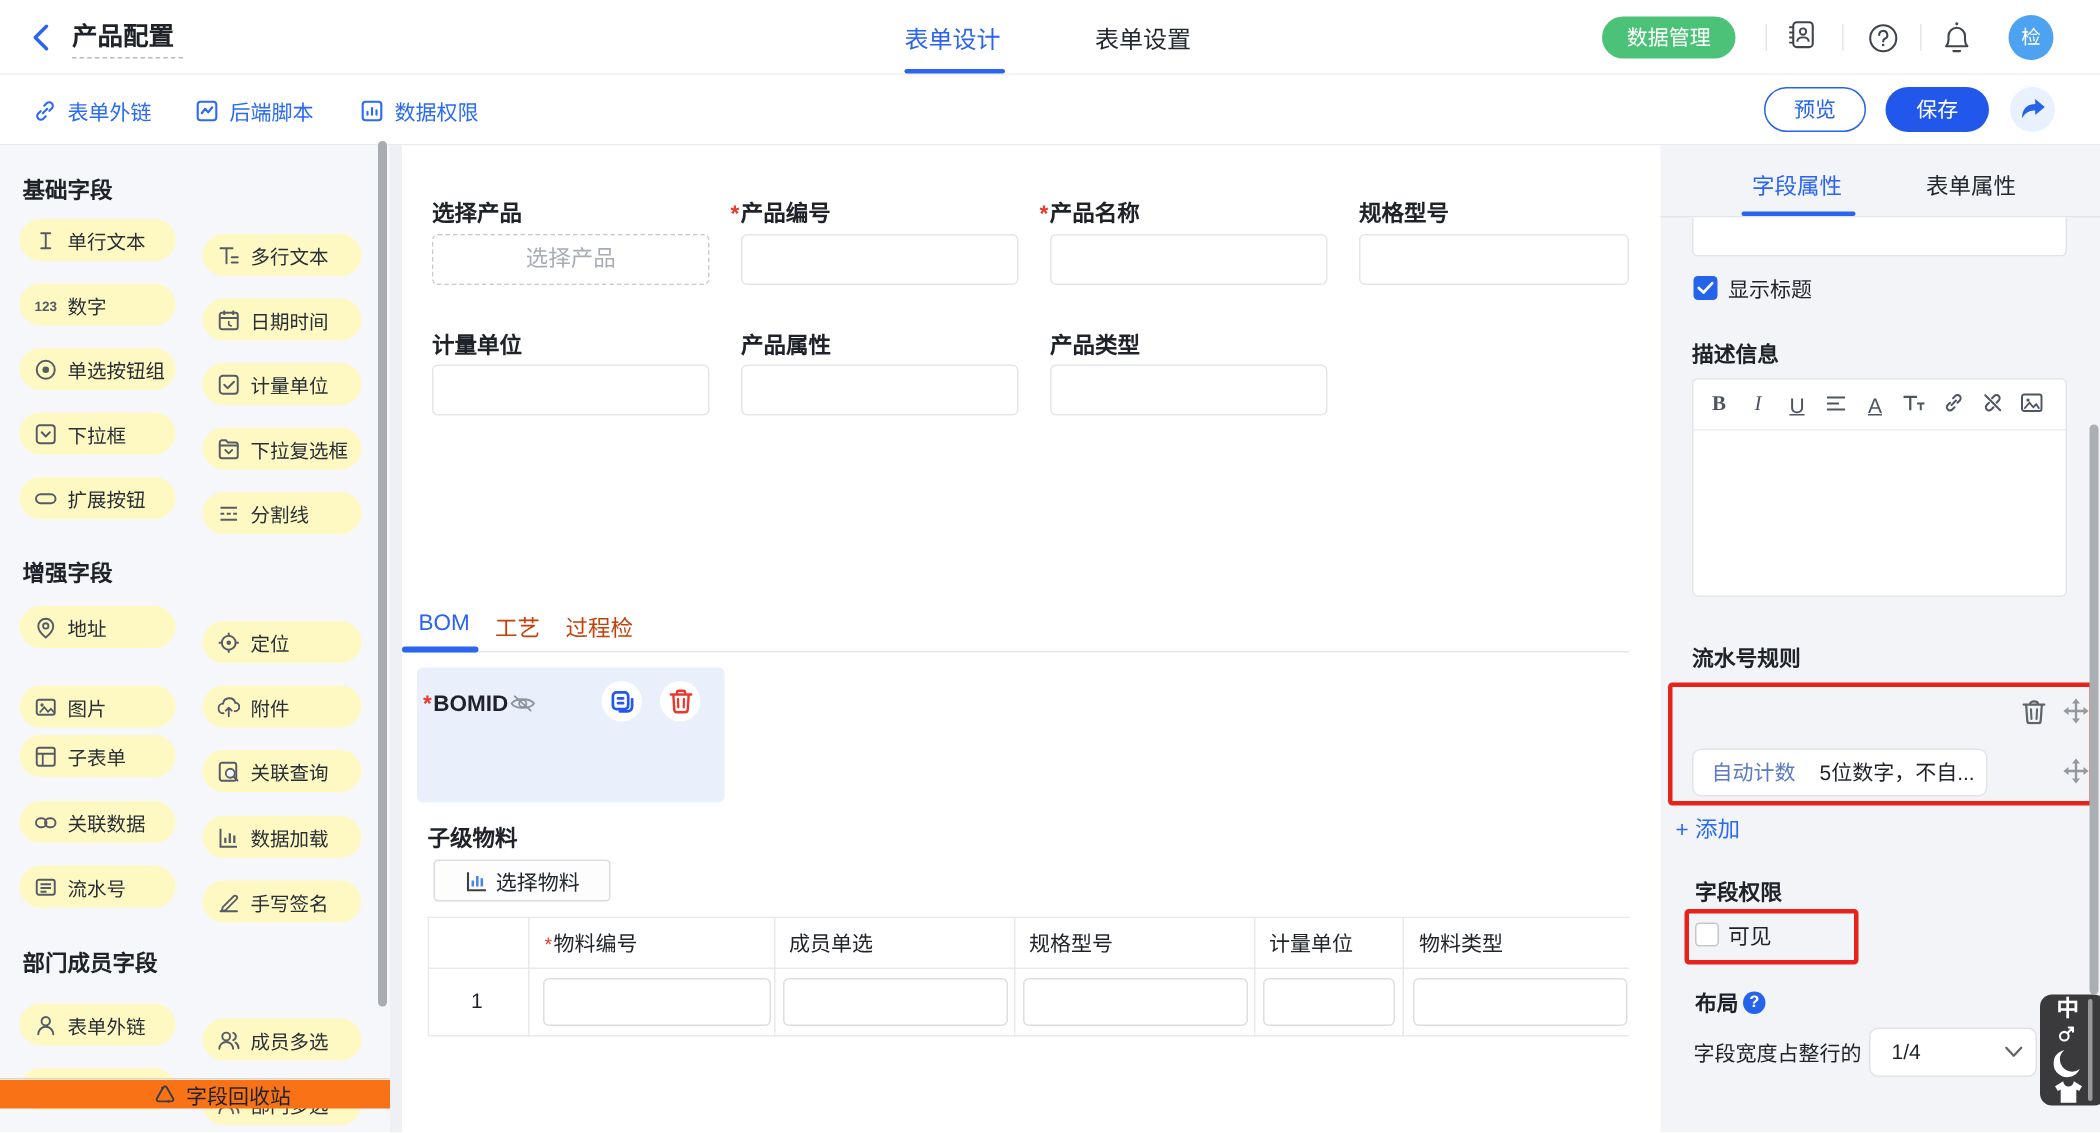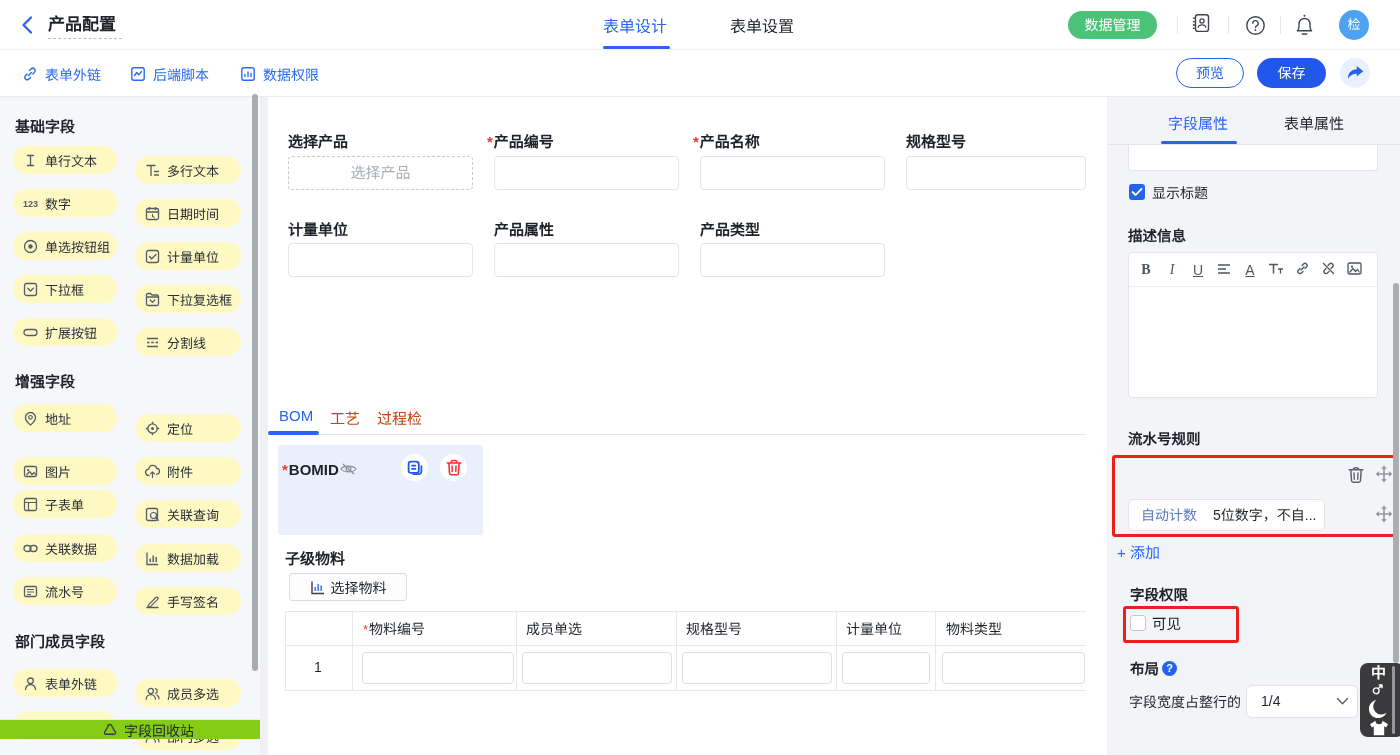--- a/index.html
+++ b/index.html
@@ -25,21 +25,21 @@
 .btn-save { left:1257px; top:58px; width:69px; height:30px; border-radius:15px; background:#2257ec; color:#fff; font-size:14px; text-align:center; line-height:30px; }
 .btn-share { left:1340px; top:58px; width:30px; height:30px; border-radius:50%; background:#e9f1fe; }
 
 #sidebar { left:0; top:97px; width:260px; height:658px; background:#f6f7fa; }
 #gapstrip { left:260px; top:97px; width:8px; height:658px; background:#eff0f4; }
 .shead { font-size:15px; font-weight:700; color:#1f2329; left:15px; }
 .pill { width:104px; height:28px; border-radius:14px; background:#fef9c3; display:flex; align-items:center; padding-left:10px; gap:7px; font-size:13px; color:#2a2f36; }
 .pill.c2 { width:106px;margin-top:10px; }
 .pill svg { flex:0 0 auto; }
 #sb-scroll { left:252px; top:94px; width:6px; height:577px; border-radius:3px; background:#a9acb1; }
-#sb-foot { left:0; top:719px; width:260px; height:20px; background:#84cc16; border-top:1px solid #e8eaed; display:flex; align-items:center; justify-content:center; gap:6px; font-size:14px; color:#1f2329;padding-left:36px; }
+#sb-foot { left:0; top:719px; width:260px; height:20px; background:#f97316; border-top:1px solid #e8eaed; display:flex; align-items:center; justify-content:center; gap:6px; font-size:14px; color:#1f2329;padding-left:36px; }
 
 #canvas { left:268px; top:97px; width:839px; height:658px; background:#fff; }
 .flabel { font-size:15px; font-weight:700; color:#1f2329; }
 .req { color:#e8372e; margin-right:1px; }
 .finput { height:34px; border:1px solid #e3e5e9; border-radius:4px; background:#fff; }
 .fdash { height:34px; border:1px dashed #c8cbd1; border-radius:4px; background:#fff; color:#a8adb5; font-size:15px; text-align:center; line-height:32px; }
 .btab { top:407px; font-size:15px; color:#c2410c; }
 .btab.on { color:#2a64f0; }
 .btab-line { left:268px; top:434px; width:818px; height:1px; background:#e4e6e9; }
 .btab-bar { left:268px; top:431px; width:51px; height:4px; border-radius:2px; background:#2a64f0; }

